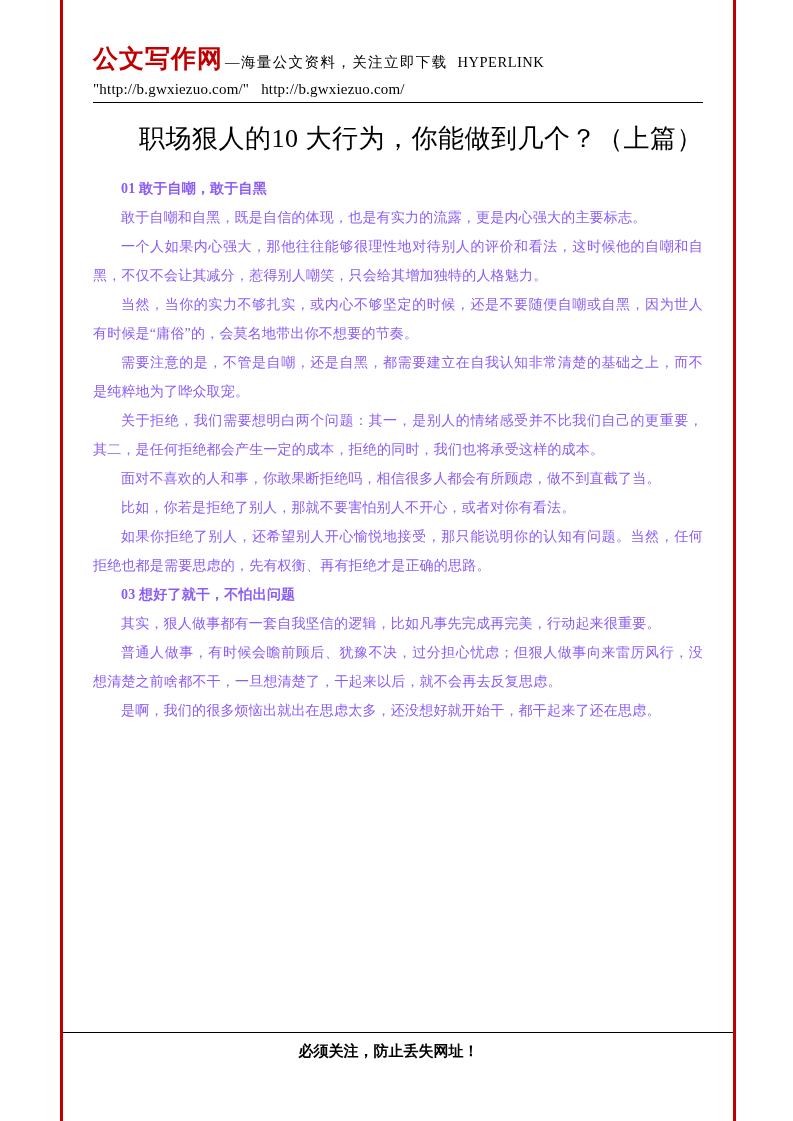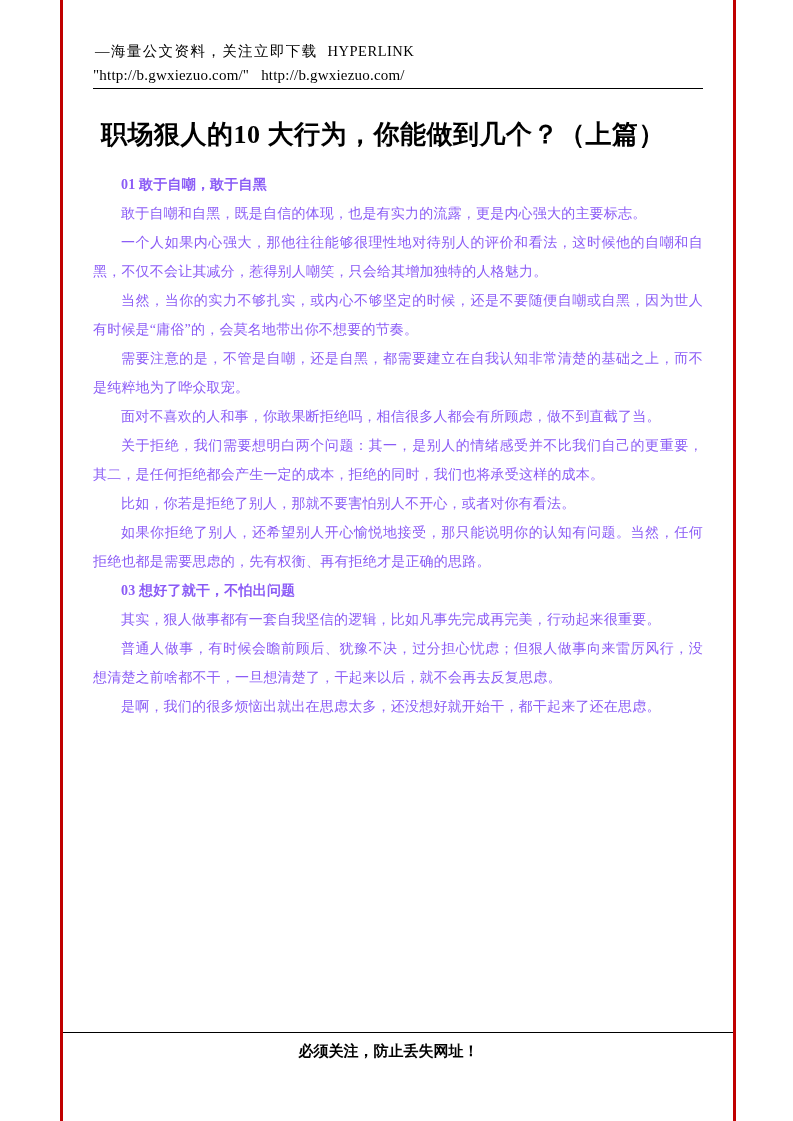--- a/index.html
+++ b/index.html
@@ -84,28 +84,29 @@
   .urls .u2 { margin-left: 8px; }
 
   .hr {
     margin-top: 4px;
     border-top: 1px solid #000;
     width: 100%;
   }
 
   
   .title {
-    margin-top: 28px;
+    margin-top: 18px;
     font-size: 26px;
     line-height: 36px;
     font-family: "Liberation Serif", serif;
-    font-weight: bold;
+    font-weight: normal;
     color: #000;
     letter-spacing: 0.5px;
     padding-left: 8px;
+    text-align: right;
   }
 
   
   .body {
     margin-top: 10px;
     font-size: 14px;
     line-height: 29px;
     text-align: justify;
     color: #8b5cf6;
   }
@@ -145,41 +146,42 @@
 <body>
 
 <div class="page">
 
   <div class="rule-left"></div>
   <div class="rule-right"></div>
 
   <div class="content">
 
     <div class="banner">
+      <span class="brand">公文写作网</span>
       <span class="brand-tag">—海量公文资料，关注立即下载</span>
       <span class="hyperlink-word">HYPERLINK</span>
     </div>
 
     <div class="urls">
       <span class="u1">"http://b.gwxiezuo.com/"</span>
       <span class="u2">http://b.gwxiezuo.com/</span>
     </div>
 
     <div class="hr"></div>
 
     <h1 class="title">职场狠人的10 大行为，你能做到几个？（上篇）</h1>
 
     <div class="body">
       <p class="heading">01 敢于自嘲，敢于自黑</p>
       <p class="para">敢于自嘲和自黑，既是自信的体现，也是有实力的流露，更是内心强大的主要标志。</p>
       <p class="para">一个人如果内心强大，那他往往能够很理性地对待别人的评价和看法，这时候他的自嘲和自黑，不仅不会让其减分，惹得别人嘲笑，只会给其增加独特的人格魅力。</p>
       <p class="para">当然，当你的实力不够扎实，或内心不够坚定的时候，还是不要随便自嘲或自黑，因为世人有时候是“庸俗”的，会莫名地带出你不想要的节奏。</p>
       <p class="para">需要注意的是，不管是自嘲，还是自黑，都需要建立在自我认知非常清楚的基础之上，而不是纯粹地为了哗众取宠。</p>
+      <p class="para">关于拒绝，我们需要想明白两个问题：其一，是别人的情绪感受并不比我们自己的更重要，其二，是任何拒绝都会产生一定的成本，拒绝的同时，我们也将承受这样的成本。</p>
       <p class="para">面对不喜欢的人和事，你敢果断拒绝吗，相信很多人都会有所顾虑，做不到直截了当。</p>
-      <p class="para">关于拒绝，我们需要想明白两个问题：其一，是别人的情绪感受并不比我们自己的更重要，其二，是任何拒绝都会产生一定的成本，拒绝的同时，我们也将承受这样的成本。</p>
       <p class="para">比如，你若是拒绝了别人，那就不要害怕别人不开心，或者对你有看法。</p>
       <p class="para">如果你拒绝了别人，还希望别人开心愉悦地接受，那只能说明你的认知有问题。当然，任何拒绝也都是需要思虑的，先有权衡、再有拒绝才是正确的思路。</p>
       <p class="heading">03 想好了就干，不怕出问题</p>
       <p class="para">其实，狠人做事都有一套自我坚信的逻辑，比如凡事先完成再完美，行动起来很重要。</p>
       <p class="para">普通人做事，有时候会瞻前顾后、犹豫不决，过分担心忧虑；但狠人做事向来雷厉风行，没想清楚之前啥都不干，一旦想清楚了，干起来以后，就不会再去反复思虑。</p>
       <p class="para">是啊，我们的很多烦恼出就出在思虑太多，还没想好就开始干，都干起来了还在思虑。</p>
     </div>
 
   </div>
 

